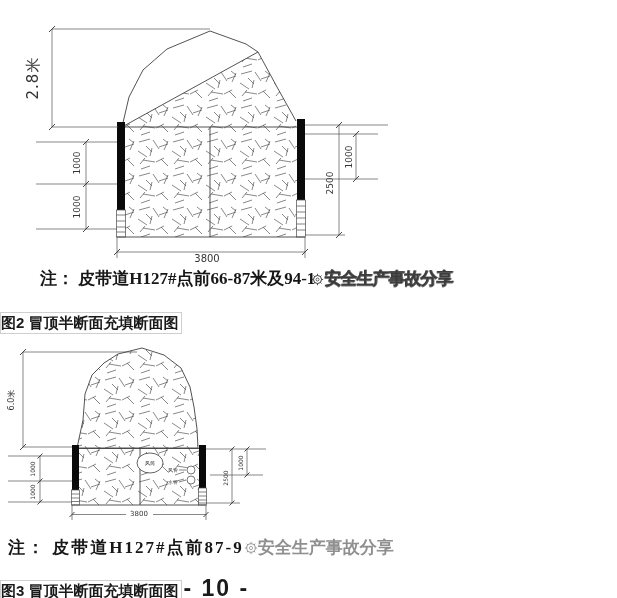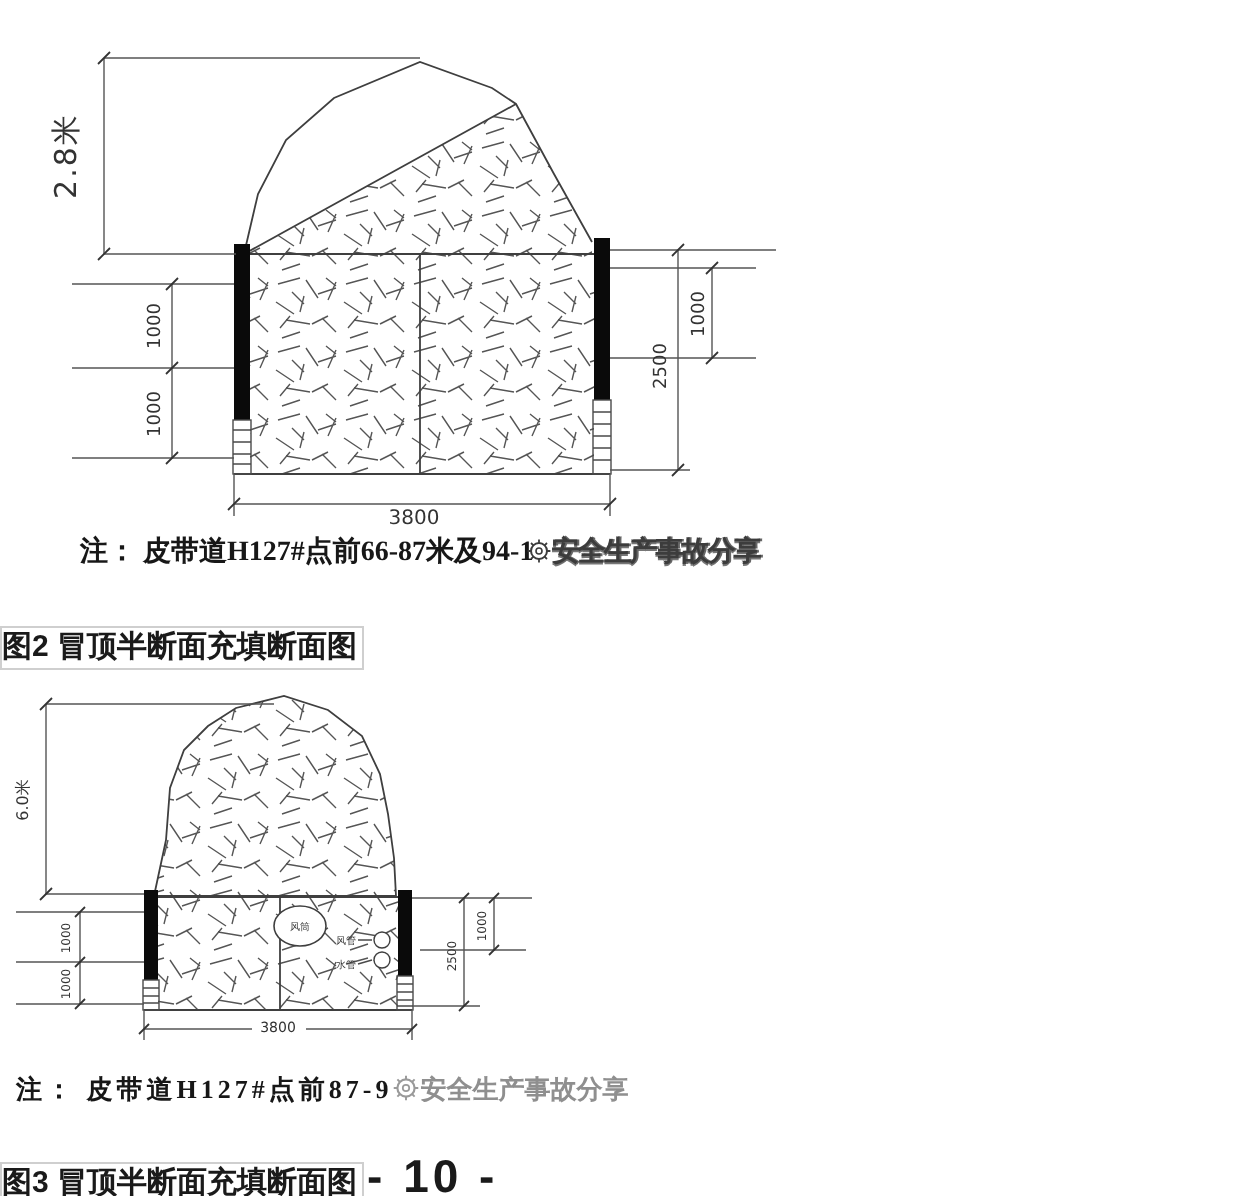--- a/index.html
+++ b/index.html
@@ -10,27 +10,27 @@
     color:#1a1a1a;
   }
   .abs{position:absolute;}
   svg text{fill:#333;font-family:"DejaVu Sans","Liberation Sans",sans-serif;}
   .dimline{stroke:#555;stroke-width:0.7;fill:none;}
   .drawline{stroke:#3f3f3f;stroke-width:0.9;fill:none;}
   .thindraw{stroke:#4a4a4a;stroke-width:0.7;fill:none;}
   .tick{stroke:#333;stroke-width:0.9;}
   .note{
     font-family:"Liberation Serif","DejaVu Serif",serif;
-    font-size:14px;font-weight:600;color:#171717;white-space:nowrap;
+    font-size:17px;font-weight:600;color:#171717;white-space:nowrap;
   }
   .note .wm-dark{
     margin-left:-4px;color:#3c3c3c;font-weight:700;letter-spacing:-1px;
     text-shadow:1px 0 0 #666,0 1px 0 #777;
   }
-  .note2{letter-spacing:2px;font-size:13px;}
+  .note2{letter-spacing:2px;font-size:17px;}
   .wm-grey{color:#8f8f8f;font-weight:700;letter-spacing:0;text-shadow:none;}
   .caption{
     font-size:15px;font-weight:bold;white-space:nowrap;
   }
   .caption .cap-box{border:1px solid #cfcfcf;padding:1px 2px 2px 0;}
   .cap-prefix{font-weight:bold;}
   .cap-title{font-weight:bold;}
   .pagenum{font-size:23px;font-weight:700;letter-spacing:2px;margin-left:2px;}
   .gear{display:inline-block;vertical-align:-2px;}
 </style>

